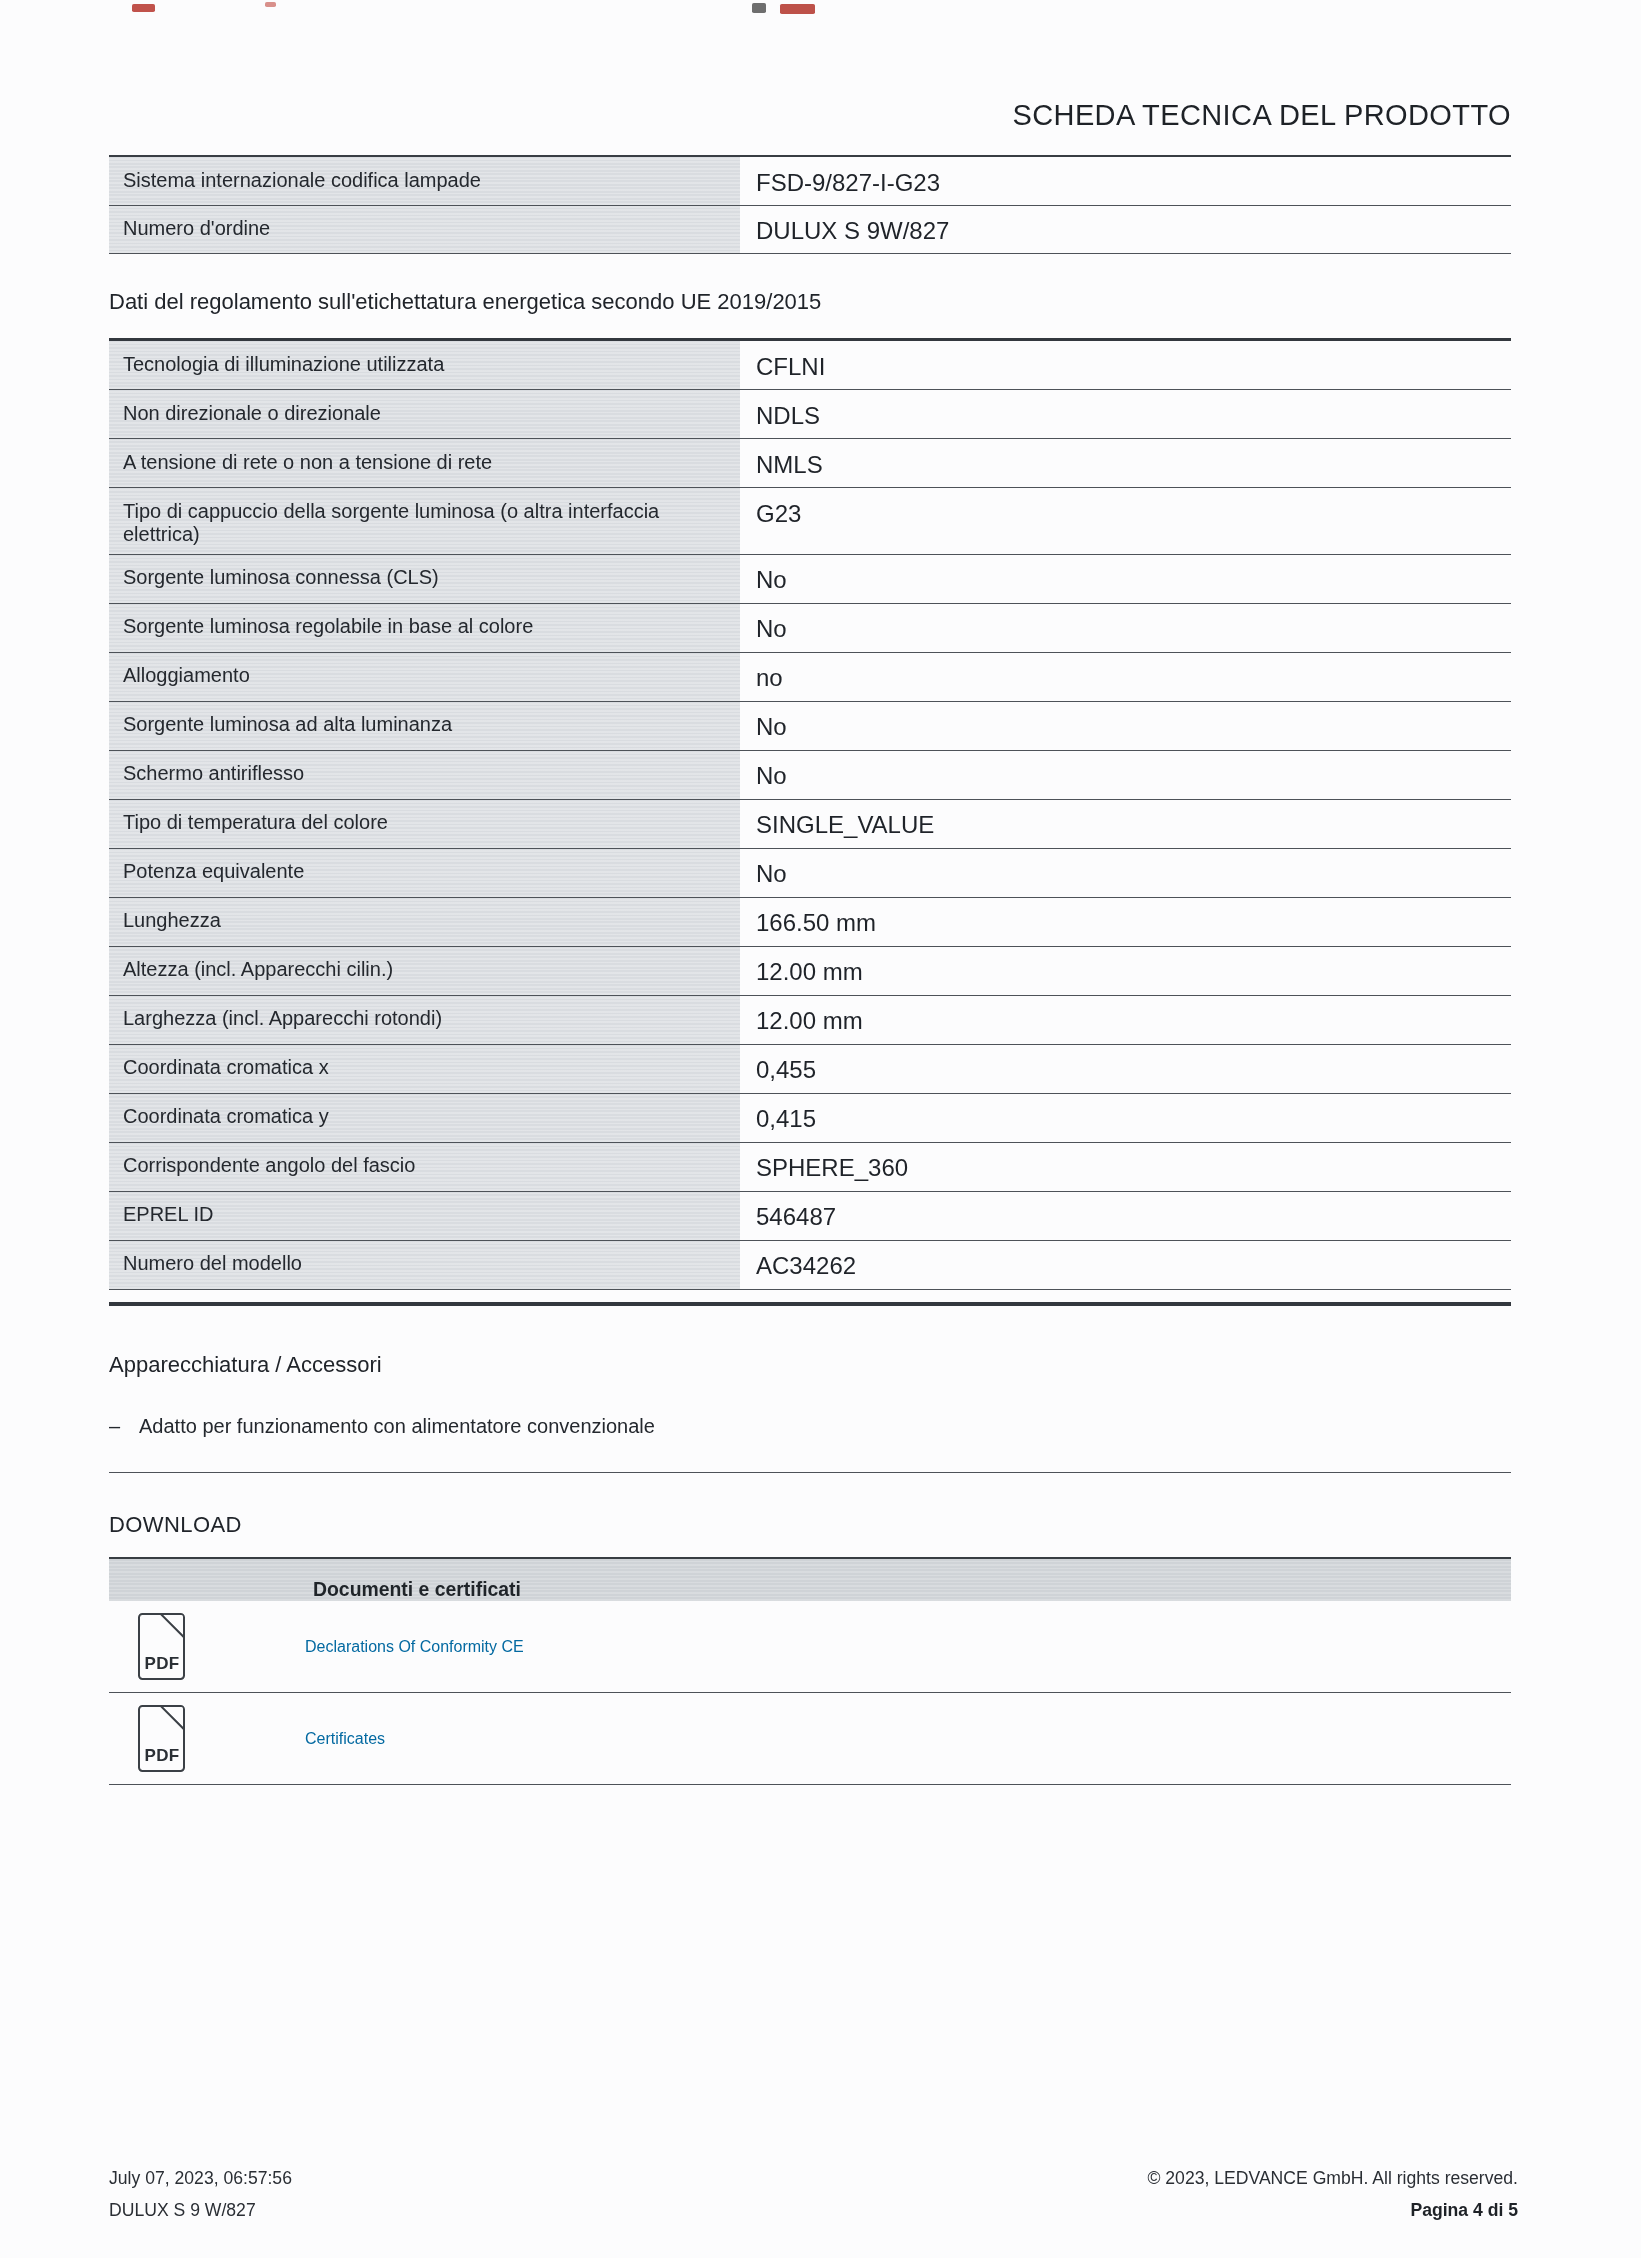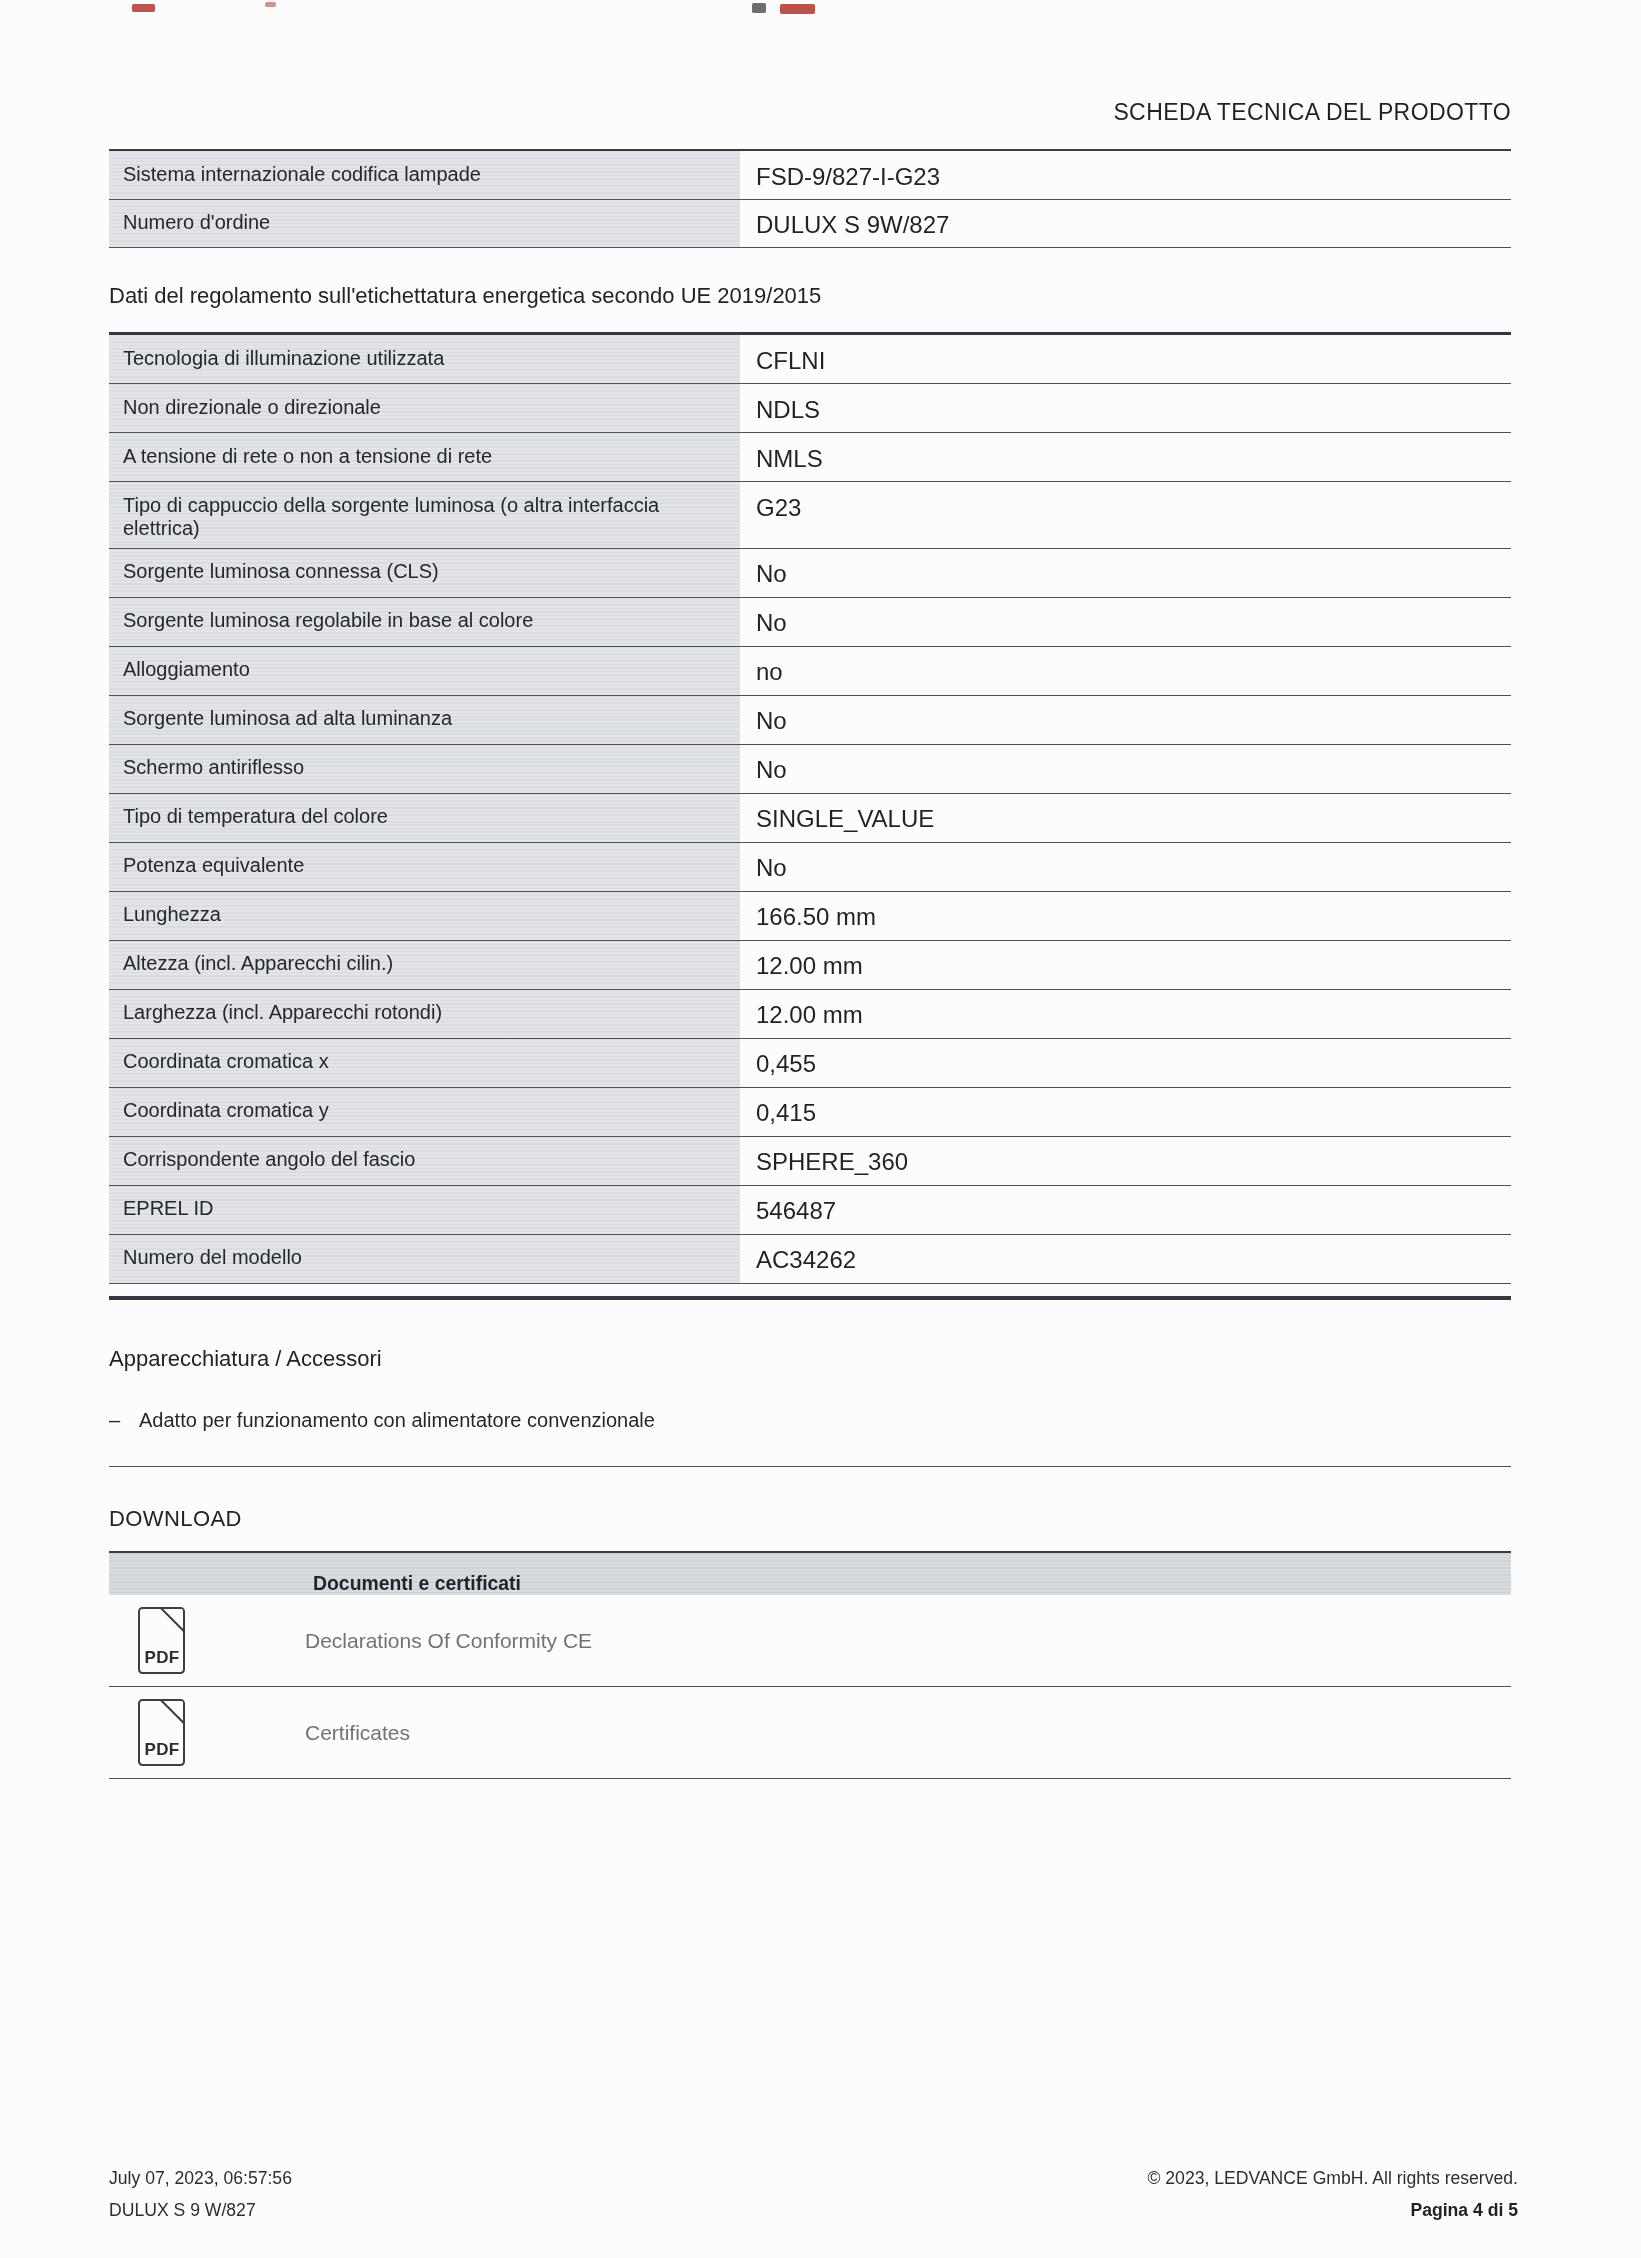--- a/index.html
+++ b/index.html
@@ -16,21 +16,21 @@
 
   
   .artifact{position:absolute;border-radius:1.8px;}
   .artifact.a1{left:132px;top:3.5px;width:23px;height:8.8px;background:#b5342c;opacity:.85;}
   .artifact.a2{left:752px;top:2.6px;width:14px;height:10.6px;background:#4a4a4a;opacity:.8;}
   .artifact.a3{left:780px;top:4.4px;width:35px;height:9.7px;background:#b23229;opacity:.85;}
   .artifact.a4{left:265px;top:1.8px;width:10.6px;height:5.3px;background:#c0473f;opacity:.6;}
 
   .doc-header{margin-top:99px;text-align:right;}
   .doc-header h1{
-    margin:0;font-size:23px;font-weight:500;letter-spacing:0.4px;color:#1e2227;
+    margin:0;font-size:29px;font-weight:500;letter-spacing:0.4px;color:#1e2227;
   }
 
   
   .spec-table{border-top:2.6px solid #383d43;}
   .spec-table.heavy{border-top:3.5px solid #33383e;}
   .trow{
     display:flex;align-items:stretch;
     border-bottom:1.8px solid #4d5258;
     min-height:47px;box-sizing:border-box;
   }
@@ -68,21 +68,21 @@
     height:44px;display:flex;align-items:flex-end;
     padding-left:204px;box-sizing:border-box;
   }
   .dl-band span{font-size:19.4px;font-weight:700;color:#1f2429;}
   .dl-row{
     display:flex;align-items:center;
     border-bottom:1.8px solid #4d5258;
     min-height:92px;box-sizing:border-box;
     padding-left:29px;cursor:pointer;
   }
-  .dl-label{margin-left:120px;font-size:21px;color:#737373;}
+  .dl-label{margin-left:120px;font-size:16px;color:#0369a1;}
 
   .pdf-icon{
     position:relative;flex:none;
     width:47px;height:67px;
     border:2.6px solid #3b4046;border-radius:4.4px;
     background:#fcfcfd;overflow:hidden;box-sizing:border-box;
   }
   .pdf-icon::before{
     content:'';position:absolute;top:-16px;right:-16px;
     width:28px;height:28px;background:#fcfcfd;

